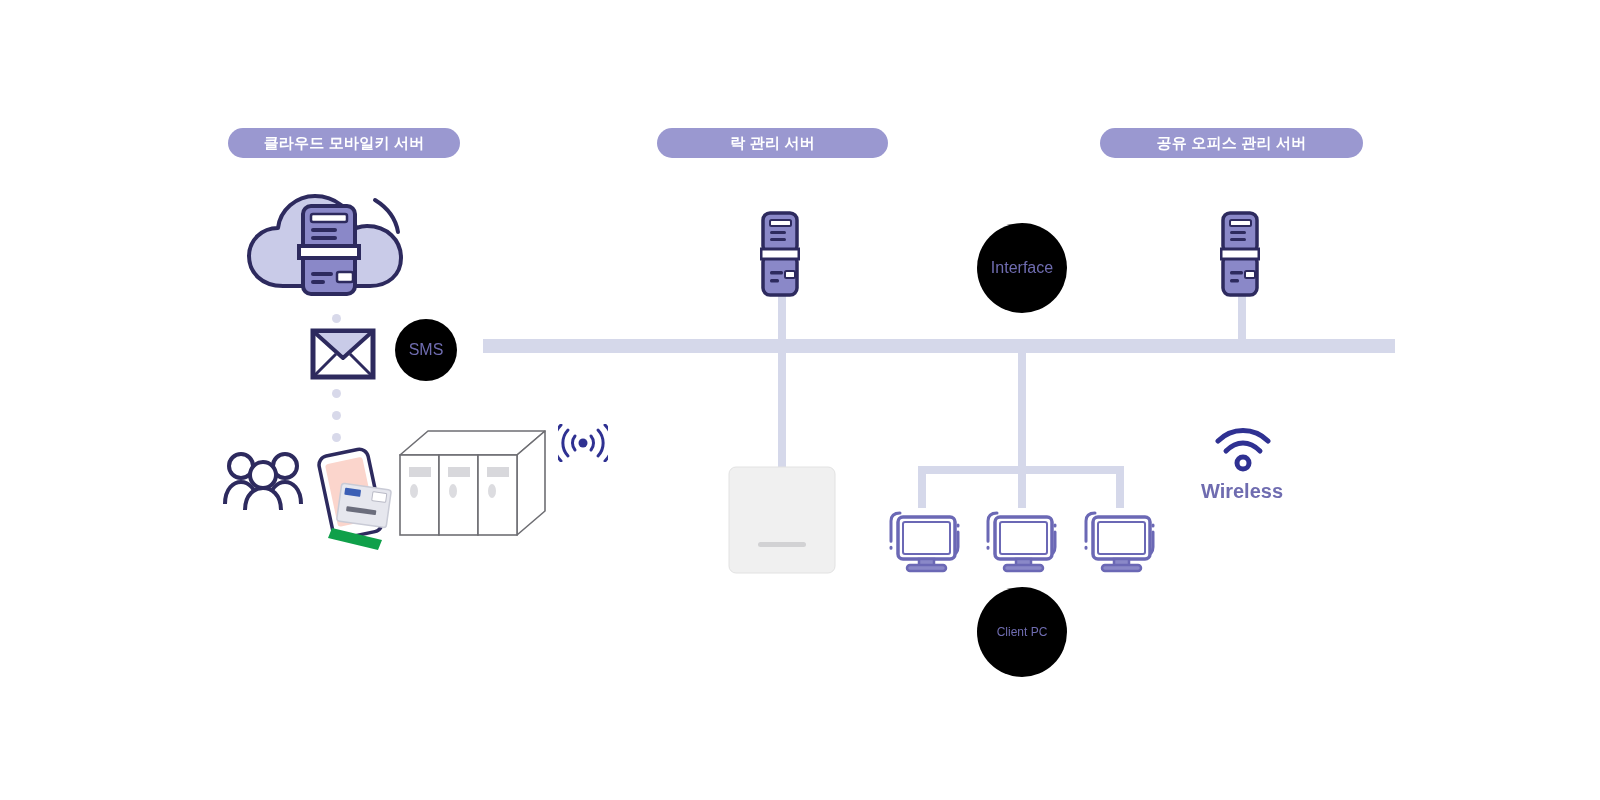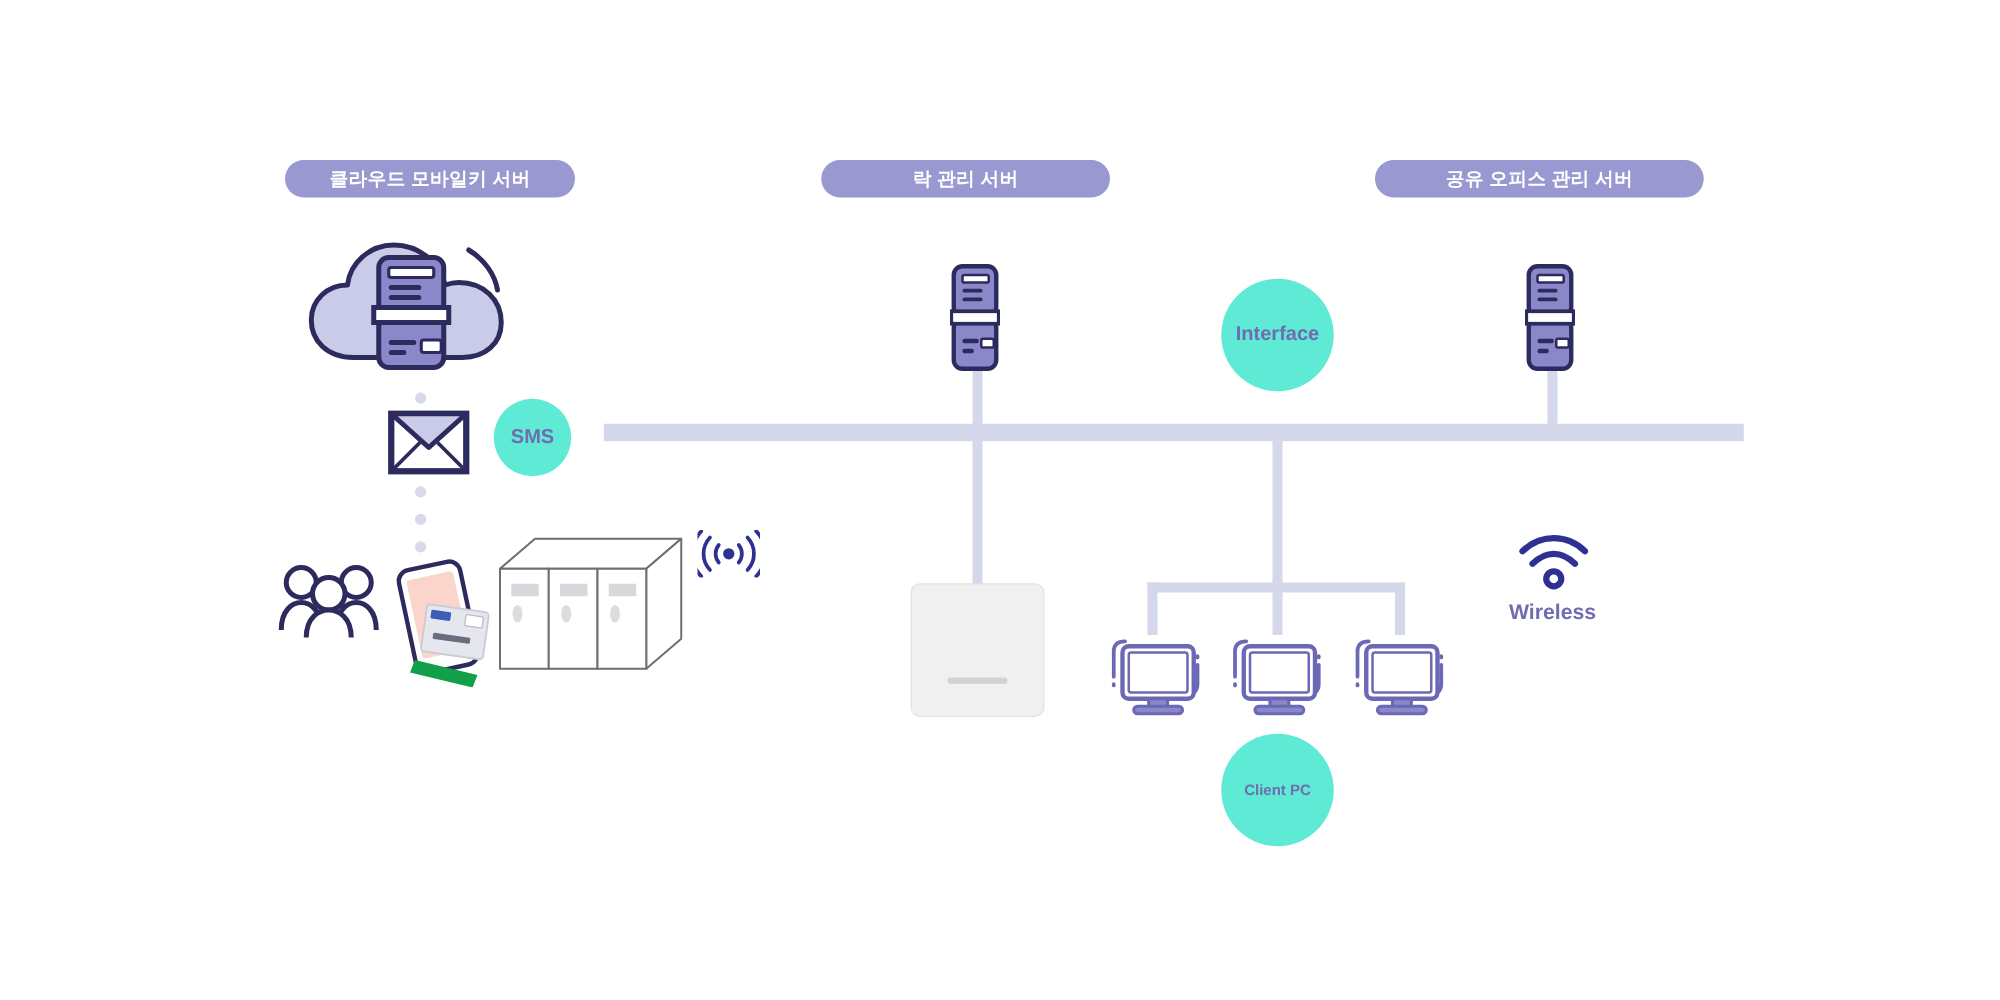--- a/index.html
+++ b/index.html
@@ -83,36 +83,36 @@
     width: 9px;
     height: 9px;
     border-radius: 50%;
     background: #d8d9ea;
   }
 
   
   .badge {
     position: absolute;
     border-radius: 50%;
-    background: #5eead4;
+    background: #000000;
     display: flex;
     align-items: center;
     justify-content: center;
     color: #6f6cb0;
-    font-weight: bold;
+    font-weight: normal;
   }
   #badge-sms       { left: 395px;  top: 319px; width: 62px;  height: 62px;  font-size: 16px; }
   #badge-interface { left: 977px;  top: 223px; width: 90px;  height: 90px;  font-size: 16px; }
   #badge-clientpc  { left: 977px;  top: 587px; width: 90px;  height: 90px;  font-size: 12px; }
 
   
   .free-label {
     position: absolute;
     color: #6f6cb0;
-    font-size: 17px;
+    font-size: 20px;
     font-weight: bold;
     text-align: center;
     white-space: nowrap;
   }
   #label-wireless { left: 1178px; top: 480px; width: 128px; }
 
   
   .icon-abs { position: absolute; }
 
   #icon-cloud     { left: 243px;  top: 186px; }

